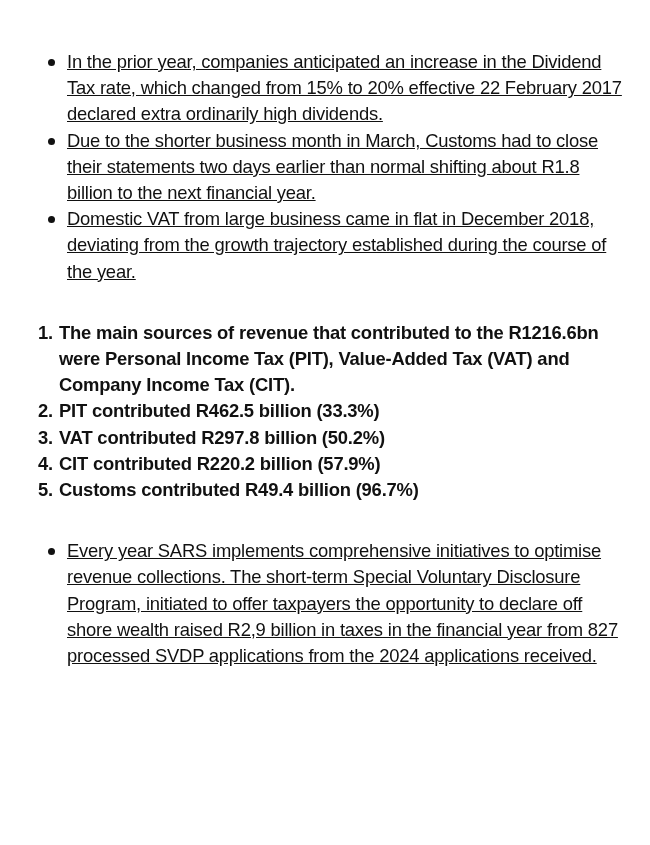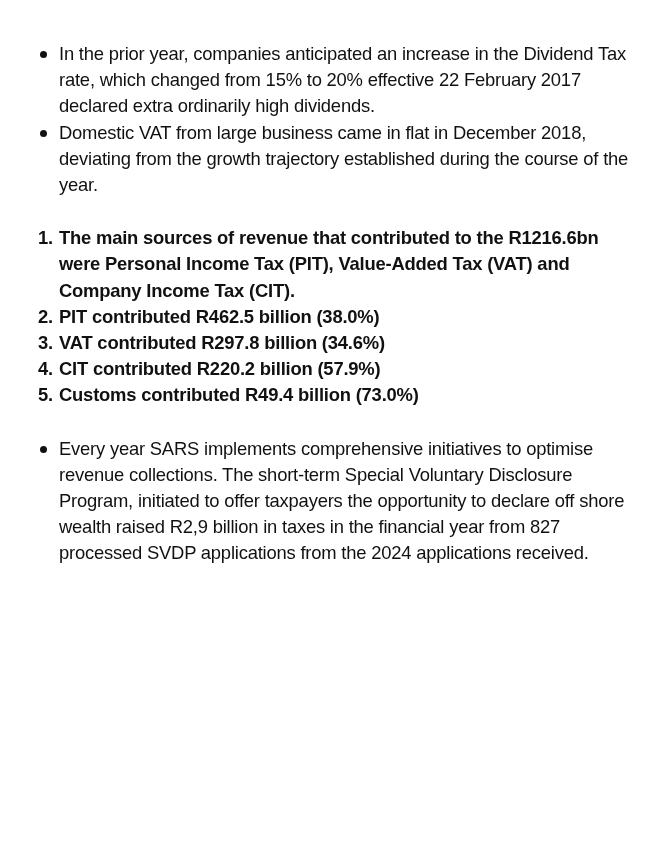--- a/index.html
+++ b/index.html
@@ -5,21 +5,21 @@
   html, body { margin: 0; padding: 0; background: #ffffff; }
   body {
     width: 650px; height: 845px; overflow: hidden;
     font-family: "Liberation Sans", sans-serif;
     color: #111111;
     font-size: 18.4px;
     line-height: 26.2px;
     letter-spacing: -0.2px;
   }
   .page { position: relative; padding-top: 41px; }
-  ul.bullets { list-style: none; margin: 0; padding: 0 0 0 38px; }
+  ul.bullets { list-style: none; margin: 8px; padding: 0 0 0 38px; text-decoration: underline; }
   ul.bullets li { position: relative; padding-left: 21px; padding-right: 18px; }
   ul.bullets li .dot {
     position: absolute; left: 2px; top: 10px;
     width: 7px; height: 7px; border-radius: 50%; background: #111;
   }
   ol.numbered { list-style: none; margin: 0; padding: 0 0 0 38px; font-weight: bold; color: #111; }
   ol.numbered li { position: relative; padding-left: 21px; padding-right: 18px; }
   ol.numbered li .num { position: absolute; left: 0; top: 0; }
   .gap1 { height: 27px; }
   .gap2 { height: 27px; }
@@ -30,46 +30,50 @@
 
 <div class="page">
 
   <ul class="bullets">
     <li>
       <span class="dot"></span>
       <span>In the prior year, companies anticipated an increase in the Dividend Tax rate, which changed from 15% to 20% effective 22 February 2017 declared extra ordinarily high dividends.</span>
     </li>
     <li>
       <span class="dot"></span>
+      <span>Due to the shorter business month in March, Customs had to close their statements two days earlier than normal shifting about R1.8 billion to the next financial year.</span>
+    </li>
+    <li>
+      <span class="dot"></span>
       <span>Domestic VAT from large business came in flat in December 2018, deviating from the growth trajectory established during the course of the year.</span>
     </li>
   </ul>
 
   <div class="gap1"></div>
 
   <ol class="numbered">
     <li>
       <span class="num">1.</span>
       <span>The main sources of revenue that contributed to the R1216.6bn were Personal Income Tax (PIT), Value-Added Tax (VAT) and Company Income Tax (CIT).</span>
     </li>
     <li>
       <span class="num">2.</span>
-      <span>PIT contributed R462.5 billion (38.0%)</span>
+      <span>PIT contributed R462.5 billion (33.3%)</span>
     </li>
     <li>
       <span class="num">3.</span>
-      <span>VAT contributed R297.8 billion (34.6%)</span>
+      <span>VAT contributed R297.8 billion (50.2%)</span>
     </li>
     <li>
       <span class="num">4.</span>
       <span>CIT contributed R220.2 billion (57.9%)</span>
     </li>
     <li>
       <span class="num">5.</span>
-      <span>Customs contributed R49.4 billion (73.0%)</span>
+      <span>Customs contributed R49.4 billion (96.7%)</span>
     </li>
   </ol>
 
   <div class="gap2"></div>
 
   <ul class="bullets">
     <li>
       <span class="dot"></span>
       <span>Every year SARS implements comprehensive initiatives to optimise revenue collections. The short-term Special Voluntary Disclosure Program, initiated to offer taxpayers the opportunity to declare off shore wealth raised R2,9 billion in taxes in the financial year from 827 processed SVDP applications from the 2024 applications received.</span>
     </li>

